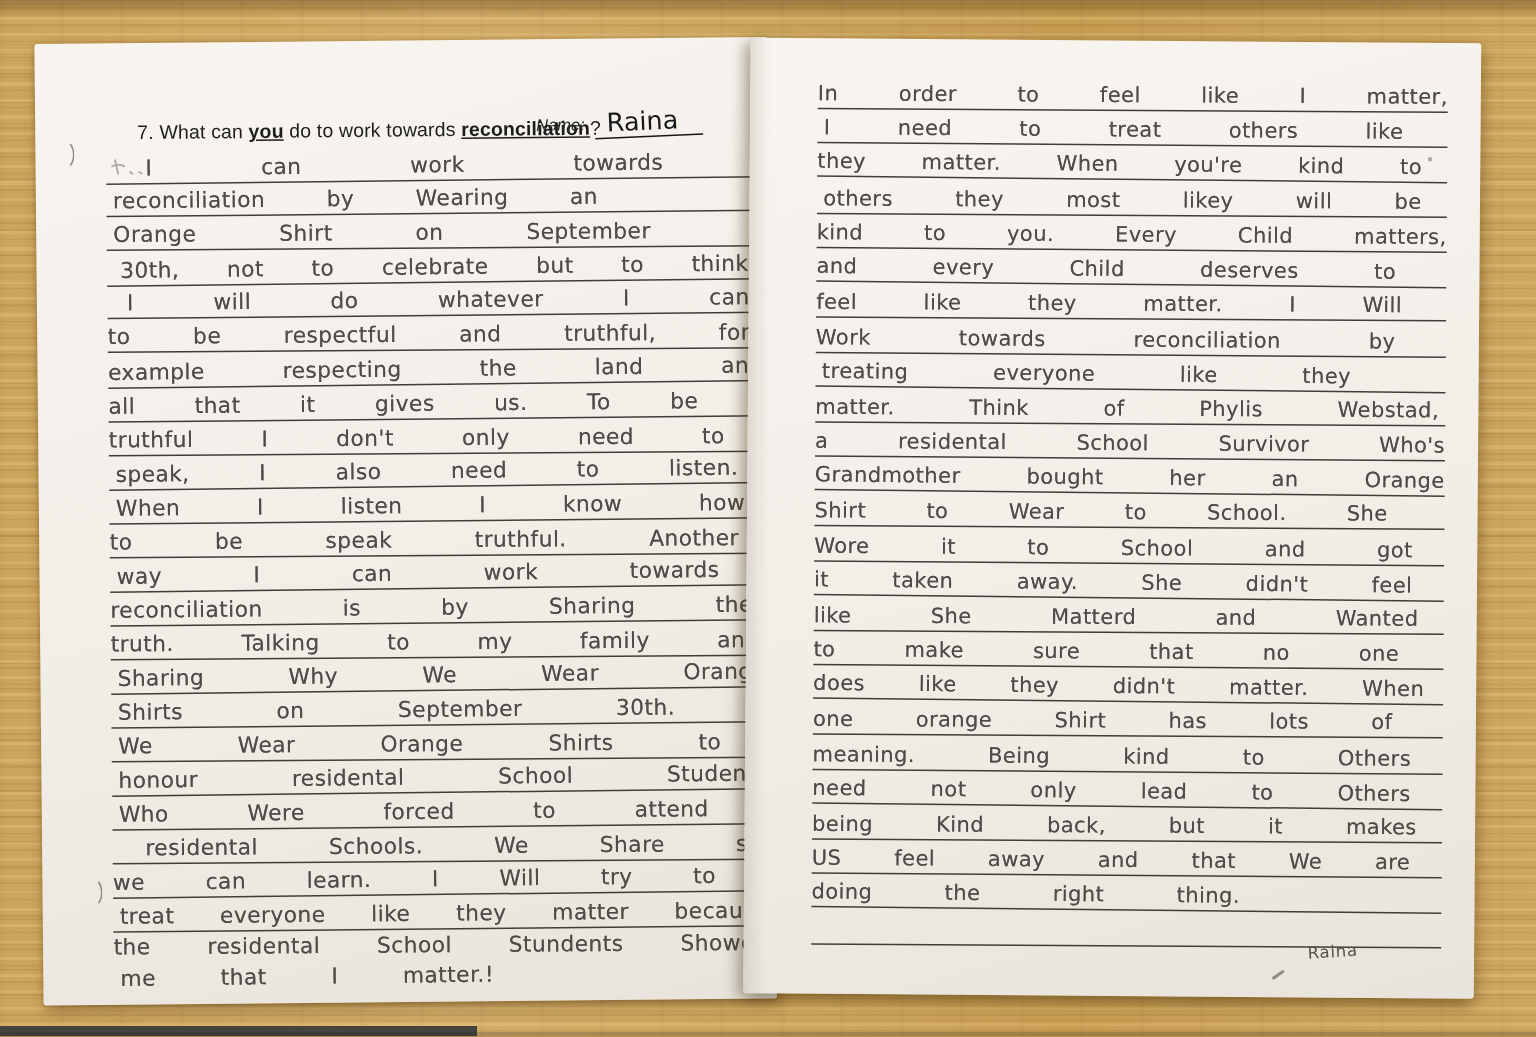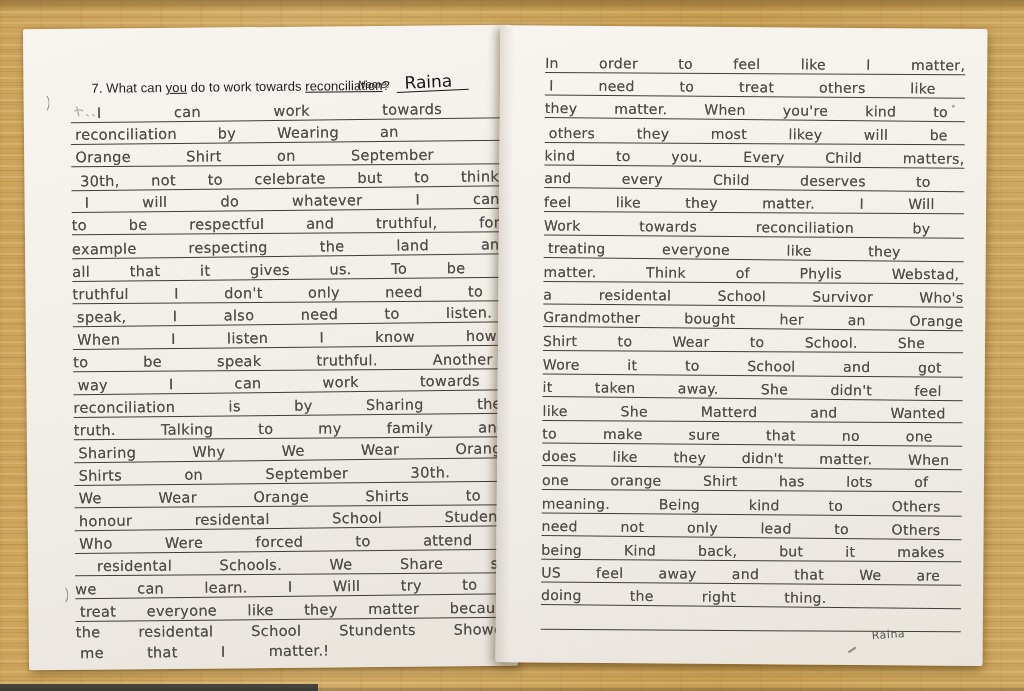--- a/index.html
+++ b/index.html
@@ -21,21 +21,21 @@
   .page{position:absolute;border-radius:2px;
     background:linear-gradient(165deg,#f8f5f0 0%,#f1eee8 55%,#e8e4dc 100%);}
   .page-left{left:26px;top:27px;width:489px;height:641px;transform:rotate(-0.55deg);z-index:1;
     box-shadow:2px 4px 10px rgba(70,45,10,.38),0 1px 3px rgba(70,45,10,.3);}
   .page-right{left:498px;top:27px;width:487px;height:637px;transform:rotate(0.45deg);z-index:2;
     box-shadow:-5px 3px 9px rgba(70,50,15,.3),2px 4px 10px rgba(70,45,10,.35);}
   .page-right::before{content:"";position:absolute;left:0;top:0;bottom:0;width:14px;
     background:linear-gradient(90deg,rgba(120,110,95,.18),rgba(120,110,95,0));}
 
   .question{position:absolute;left:68px;top:52px;font-size:13px;color:#1d1d1d;letter-spacing:.1px;white-space:nowrap;}
-  .question .emph{font-weight:normal;text-decoration:underline;}
+  .question .emph{font-weight:bold;text-decoration:underline;}
   .name-block{position:absolute;left:334px;top:48px;white-space:nowrap;}
   .name-label{font-size:11px;font-style:italic;color:#242424;vertical-align:baseline;}
   .name-value{display:inline-block;font-family:"DejaVu Sans",sans-serif;font-size:17px;color:#17171a;
     border-bottom:1.6px solid #17171a;padding:0 16px 0 8px;margin-left:2px;transform:rotate(-2deg);line-height:1;}
 
   .lines{position:absolute;}
   .page-left .lines{left:47px;right:5px;top:71px;}
   .page-right .lines{left:45px;right:22px;top:24px;}
   .hline{position:relative;box-sizing:border-box;}
   .page-left .hline{height:22.7px;}

